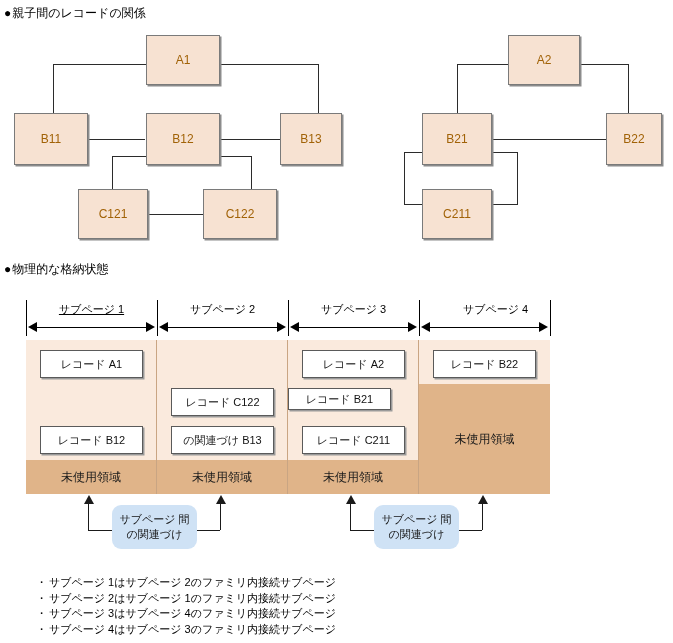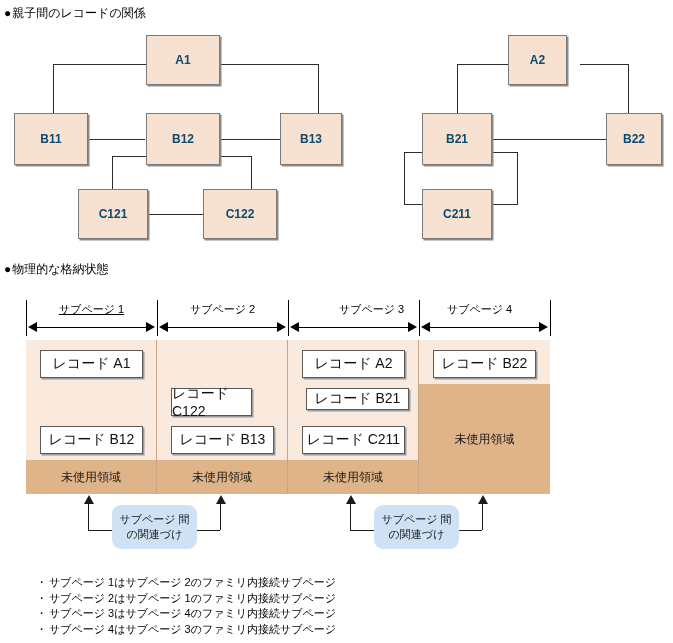--- a/index.html
+++ b/index.html
@@ -31,23 +31,22 @@
   .node {
     position: absolute;
     background: #f7e2d2;
     border: 1px solid #7a7a7a;
     box-shadow: 1.5px 1.5px 0 0 #8c8c8c;
     box-sizing: border-box;
     display: flex;
     align-items: center;
     justify-content: center;
     font-size: 12px;
-    color: #0c4a6e;
+    color: #a16207;
     z-index: 3;
-    font-weight: bold;
   }
   .conn {
     position: absolute;
     background: #2b2b2b;
     z-index: 1;
   }
   .conn.h { height: 1px; }
   .conn.v { width: 1px; }
 
   
@@ -109,21 +108,21 @@
   }
   .rec {
     position: absolute;
     background: #ffffff;
     border: 1px solid #5a5a5a;
     box-shadow: 1.5px 1.5px 0 0 #9a9a9a;
     box-sizing: border-box;
     display: flex;
     align-items: center;
     justify-content: center;
-    font-size: 14px;
+    font-size: 11px;
     color: #111;
     z-index: 2;
   }
 
   
   .callout {
     position: absolute;
     background: #cfe2f5;
     border-radius: 9px;
     box-sizing: border-box;
@@ -215,21 +214,21 @@
   <div class="conn h" style="left:492px; top:139px; width:114px;"></div>
 
   <div class="conn h" style="left:492px; top:152px; width:26px;"></div>
   <div class="conn v" style="left:517px; top:152px; height:52px;"></div>
   <div class="conn h" style="left:487px; top:204px; width:31px;"></div>
 
   <div class="conn h" style="left:404px; top:152px; width:18px;"></div>
   <div class="conn v" style="left:404px; top:152px; height:52px;"></div>
   <div class="conn h" style="left:404px; top:204px; width:18px;"></div>
 
-  <div class="node" style="left:508px; top:35px;  width:59px; height:50px;">
+  <div class="node" style="left:508px; top:35px;  width:72px; height:50px;">
       <span>A2</span>
     </div>
   <div class="node" style="left:422px; top:113px; width:70px; height:52px;">
       <span>B21</span>
     </div>
   <div class="node" style="left:606px; top:113px; width:56px; height:52px;">
       <span>B22</span>
     </div>
   <div class="node" style="left:422px; top:189px; width:70px; height:50px;">
       <span>C211</span>
@@ -255,53 +254,53 @@
     <div class="head right"></div>
   </div>
 
   <div class="sp-label" style="left:131px; top:2px;  width:131px;">サブページ 2</div>
   <div class="sp-arrow" style="left:133px; top:22px; width:127px;">
     <div class="head left"></div>
     <div class="shaft"></div>
     <div class="head right"></div>
   </div>
 
-  <div class="sp-label" style="left:262px; top:2px;  width:131px;margin-left:18px;">サブページ 3</div>
+  <div class="sp-label" style="left:262px; top:2px;  width:131px;">サブページ 3</div>
   <div class="sp-arrow" style="left:264px; top:22px; width:127px;">
     <div class="head left"></div>
     <div class="shaft"></div>
     <div class="head right"></div>
   </div>
 
-  <div class="sp-label" style="left:388px; top:2px;  width:131px;">サブページ 4</div>
+  <div class="sp-label" style="left:404px; top:2px;  width:131px;">サブページ 4</div>
   <div class="sp-arrow" style="left:395px; top:22px; width:127px;">
     <div class="head left"></div>
     <div class="shaft"></div>
     <div class="head right"></div>
   </div>
 
   <div class="col" style="left:0px; top:40px; width:131px; height:154px;">
     <div class="filled" style="height:120px;"></div>
     <div class="unused" style="height:34px;">未使用領域</div>
     <div class="rec" style="left:14px; top:10px;  width:103px; height:28px;">レコード A1</div>
     <div class="rec" style="left:14px; top:86px;  width:103px; height:28px;">レコード B12</div>
   </div>
 
   <div class="col" style="left:131px; top:40px; width:131px; height:154px;">
     <div class="filled" style="height:120px;"></div>
     <div class="unused" style="height:34px;">未使用領域</div>
-    <div class="rec" style="left:14px; top:48px;  width:81px; height:28px;">レコード C122</div>
-    <div class="rec" style="left:14px; top:86px;  width:103px; height:28px;">レコード B13</div>
+    <div class="rec" style="left:14px; top:48px;  width:103px; height:28px;">レコード C122</div>
+    <div class="rec" style="left:14px; top:86px;  width:103px; height:28px;">の関連づけ B13</div>
   </div>
 
   <div class="col" style="left:262px; top:40px; width:131px; height:154px;">
     <div class="filled" style="height:120px;"></div>
     <div class="unused" style="height:34px;">未使用領域</div>
     <div class="rec" style="left:14px; top:10px;  width:103px; height:28px;">レコード A2</div>
-    <div class="rec" style="left:18px; top:48px;  width:103px; height:22px;">レコード B21</div>
+    <div class="rec" style="left:0; top:48px;  width:103px; height:22px;">レコード B21</div>
     <div class="rec" style="left:14px; top:86px;  width:103px; height:28px;">レコード C211</div>
   </div>
 
   <div class="col" style="left:393px; top:40px; width:131px; height:154px; border-right:none;">
     <div class="filled" style="height:44px;"></div>
     <div class="unused" style="height:110px;">未使用領域</div>
     <div class="rec" style="left:14px; top:10px;  width:103px; height:28px;">レコード B22</div>
   </div>
 </div>
 

